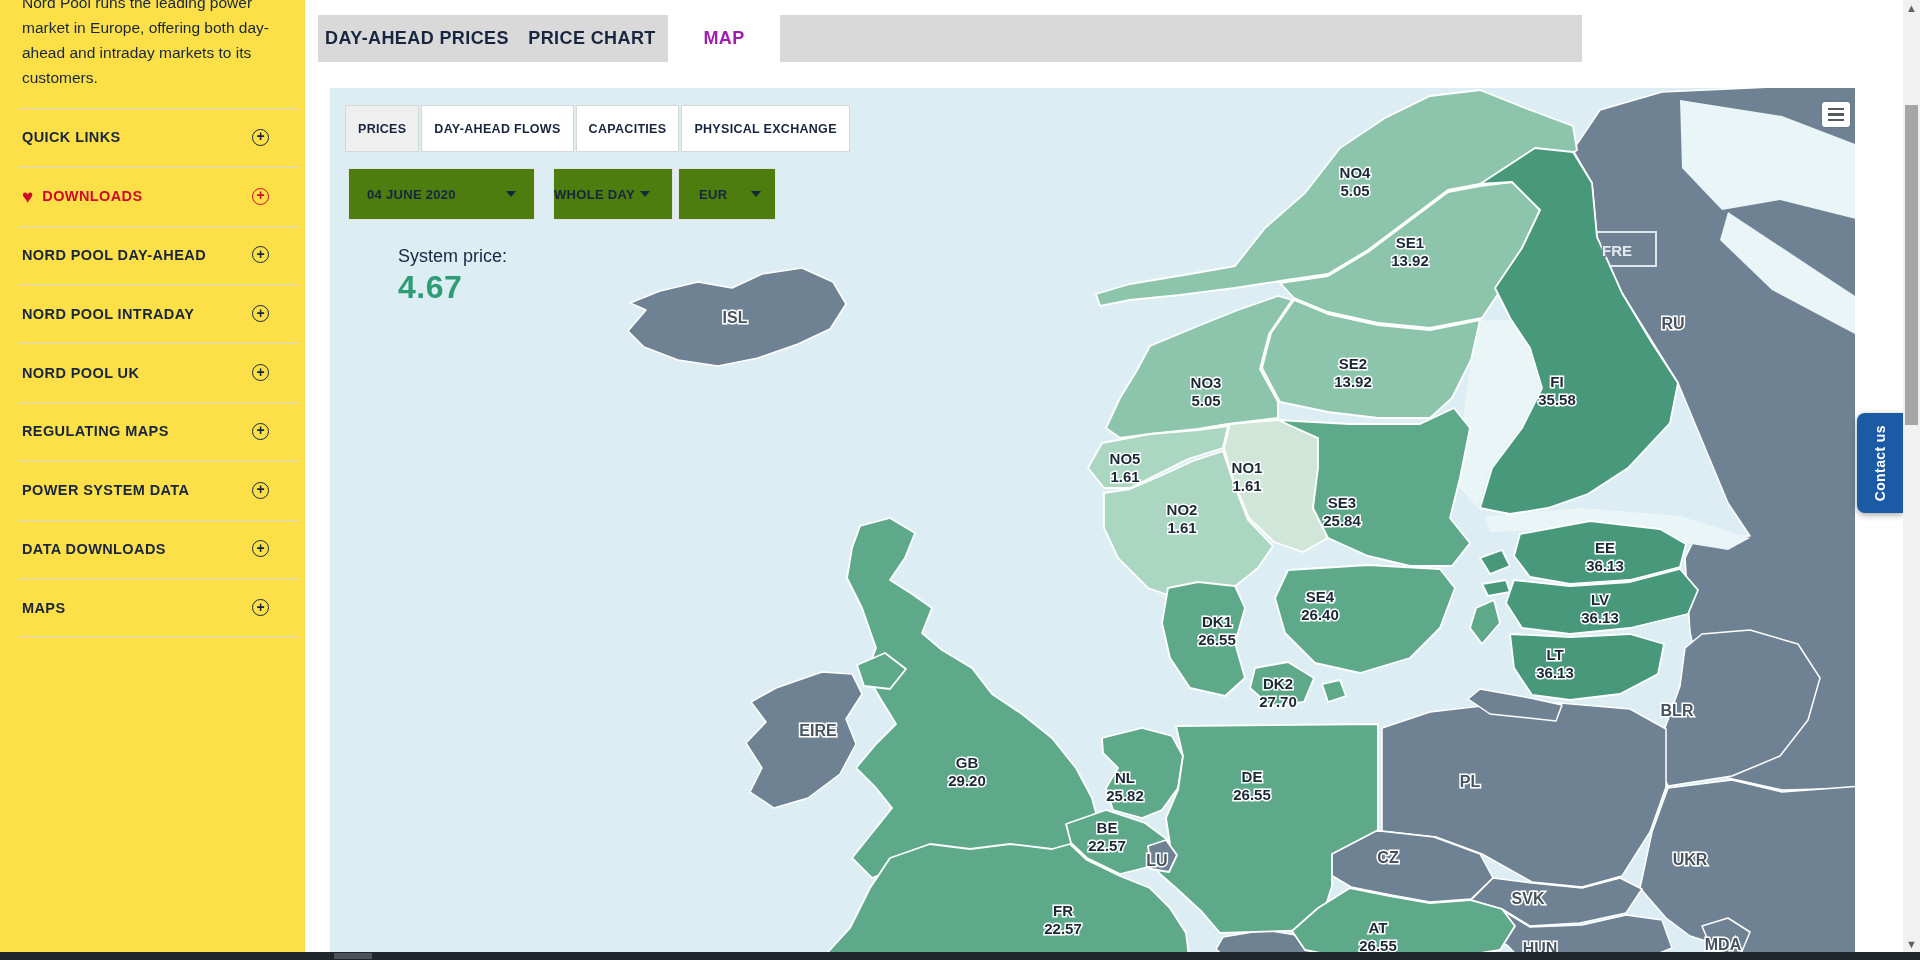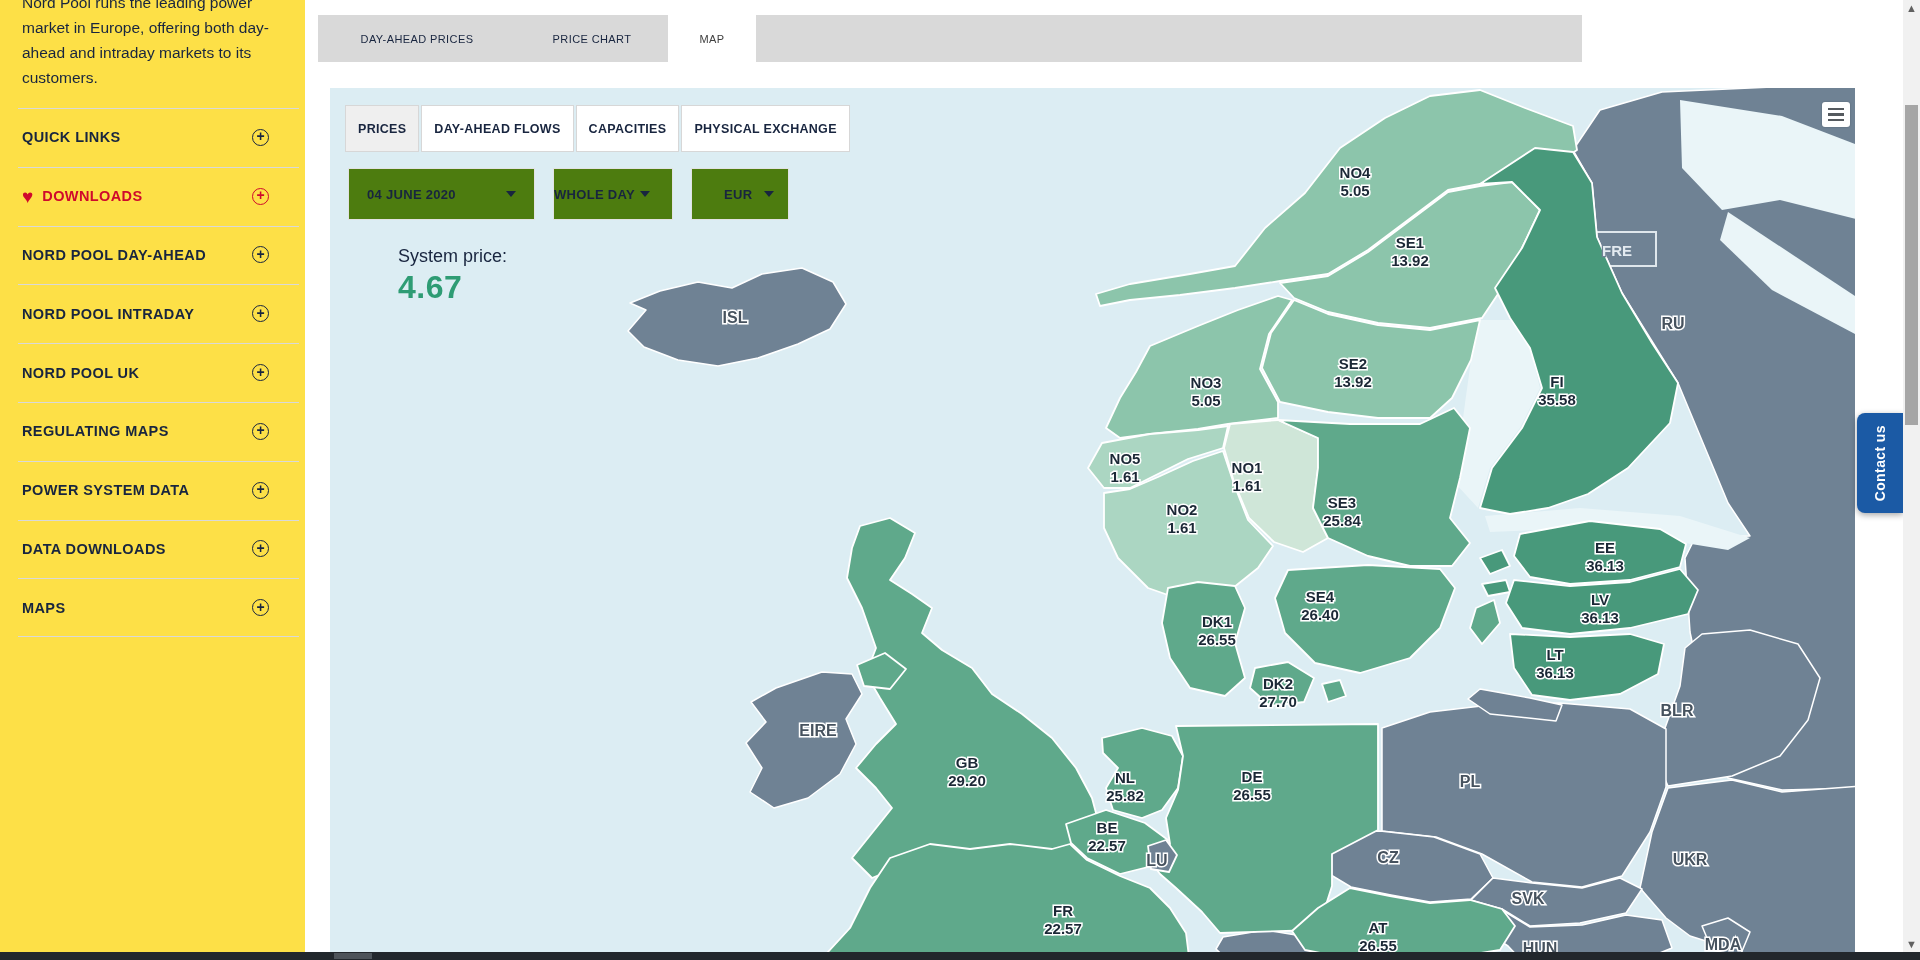--- a/index.html
+++ b/index.html
@@ -28,46 +28,46 @@
     margin-top:-8.5px; border:1.5px solid #18253f; border-radius:50%;
     color:#18253f; }
   .plus::before { content:"+"; position:absolute; left:50%; top:50%;
     transform:translate(-50%,-54%); font-size:14px; font-weight:bold; }
   .nav-row.fav .plus { border-color:#cf0a2c; color:#cf0a2c; }
 
   
   .top-tabs { position:absolute; left:318px; top:15px; width:1264px; height:47px;
     background:#d9d9d9; display:flex; }
   .top-tab { display:flex; align-items:center; justify-content:center;
-    font-size:11px; font-weight:normal; letter-spacing:.4px; color:#18253f;
+    font-size:18px; font-weight:bold; letter-spacing:.4px; color:#18253f;
     cursor:pointer; }
   .top-tab.t0 { width:198px; }
   .top-tab.t1 { width:152px; }
-  .top-tab.active { background:#ffffff; width:88px; color:#404040; }
+  .top-tab.active { background:#ffffff; width:112px; color:#a21caf; }
 
   
   .map-panel { position:absolute; left:330px; top:88px; width:1525px; height:872px;
     background:#dcedf3; }
   .map-panel svg { position:absolute; left:0; top:0; width:100%; height:100%; }
 
   .inner-tabs { position:absolute; left:15px; top:17px; display:flex; gap:2px; }
   .inner-tab { height:47px; display:flex; align-items:center; justify-content:center;
     background:#ffffff; border:1px solid #d7d7d7; font-size:12.5px; font-weight:bold;
     letter-spacing:.3px; color:#18253f; cursor:pointer; padding:0 12px; }
   .inner-tab.active { background:#efefef; }
 
   .filters { position:absolute; left:18px; top:80px; display:flex; }
   .drop { height:52px; background:#4d7c0f; border:1px solid #e2e2e2;
     display:flex; align-items:center; font-size:13px; font-weight:bold;
     letter-spacing:.3px; color:#18253f; cursor:pointer; }
   .drop .caret { width:0; height:0; border-left:5px solid transparent;
     border-right:5px solid transparent; border-top:6px solid #18253f; }
   .drop.date { width:187px; padding:0 18px; justify-content:space-between; }
   .drop.period { width:120px; margin-left:18px; justify-content:flex-start; gap:5px; }
-  .drop.curr { width:98px; margin-left:18px; padding:0 14px 0 32px;
+  .drop.curr { width:98px; margin-left:5px; padding:0 14px 0 20px;
     justify-content:space-between; }
 
   .sysprice { position:absolute; left:68px; top:158px; }
   .sysprice .sp-label { font-size:18px; color:#18253f; }
   .sysprice .sp-value { font-size:32px; font-weight:bold; color:#2e9c74;
     letter-spacing:.5px; margin-top:2px; }
 
   .menu-btn { position:absolute; right:5px; top:14px; width:28px; height:25px;
     background:#ffffff; border:none; border-radius:3px; cursor:pointer;
     display:flex; flex-direction:column; justify-content:center; gap:3px;

